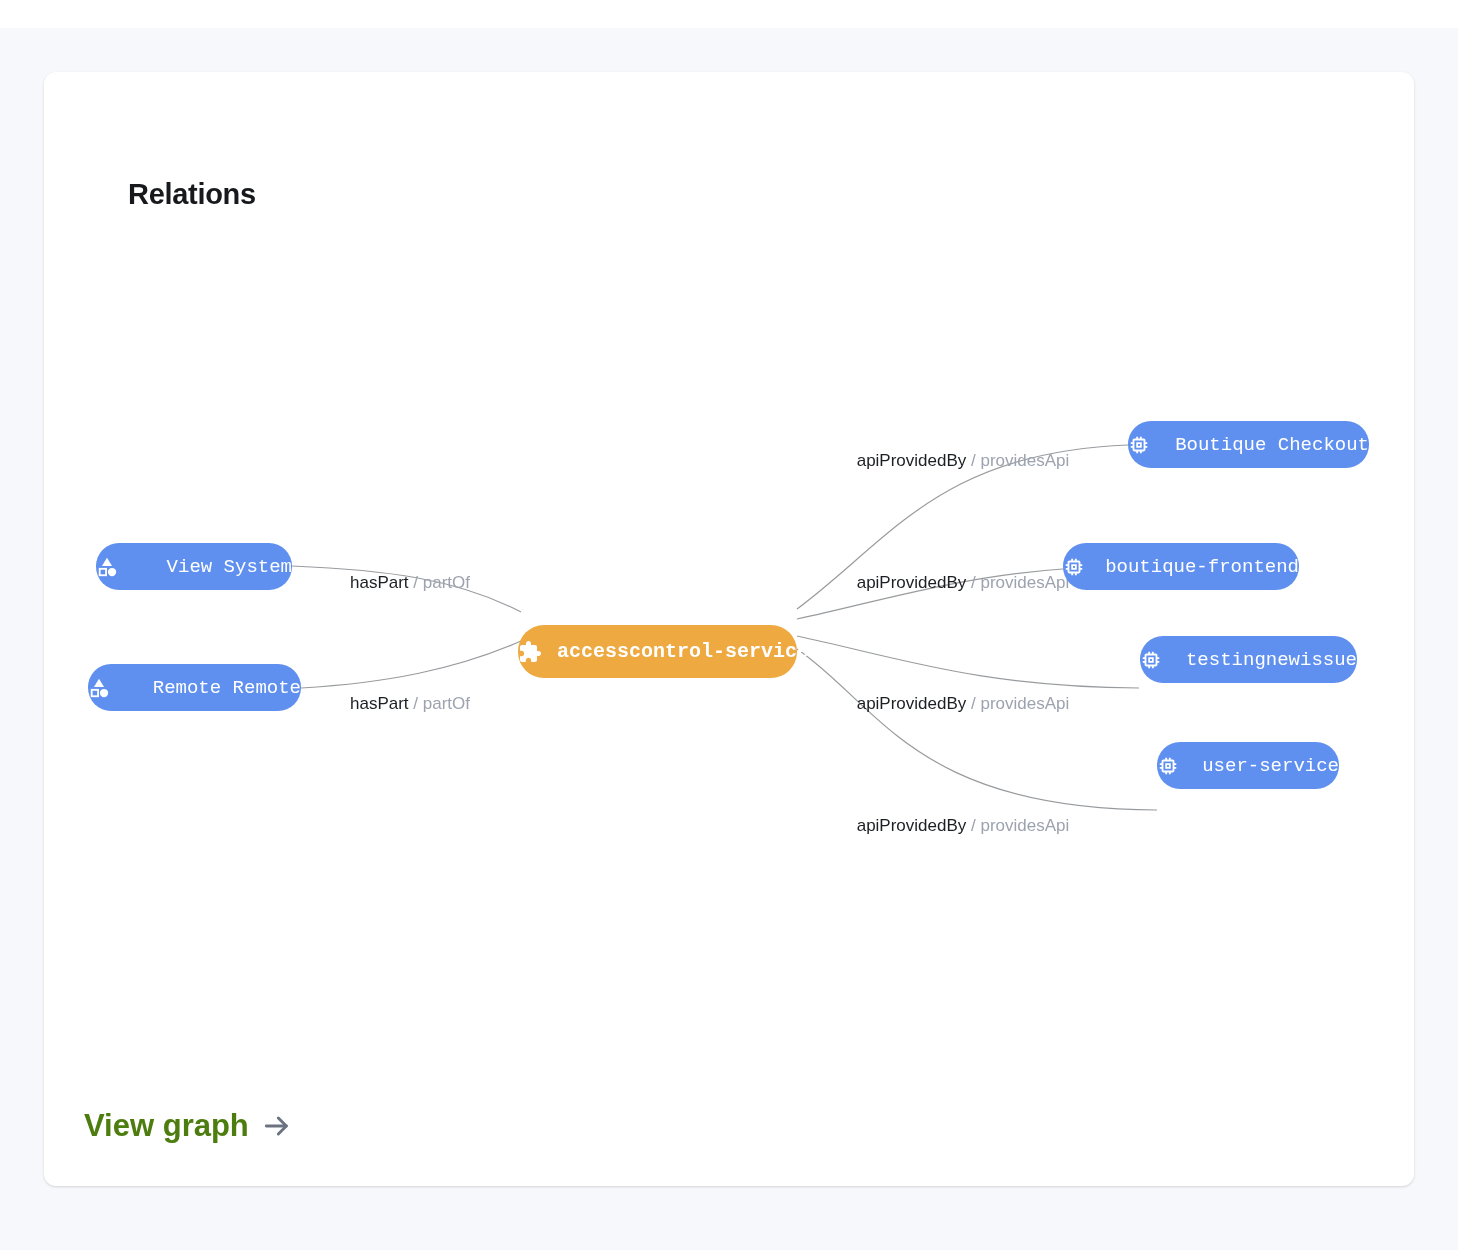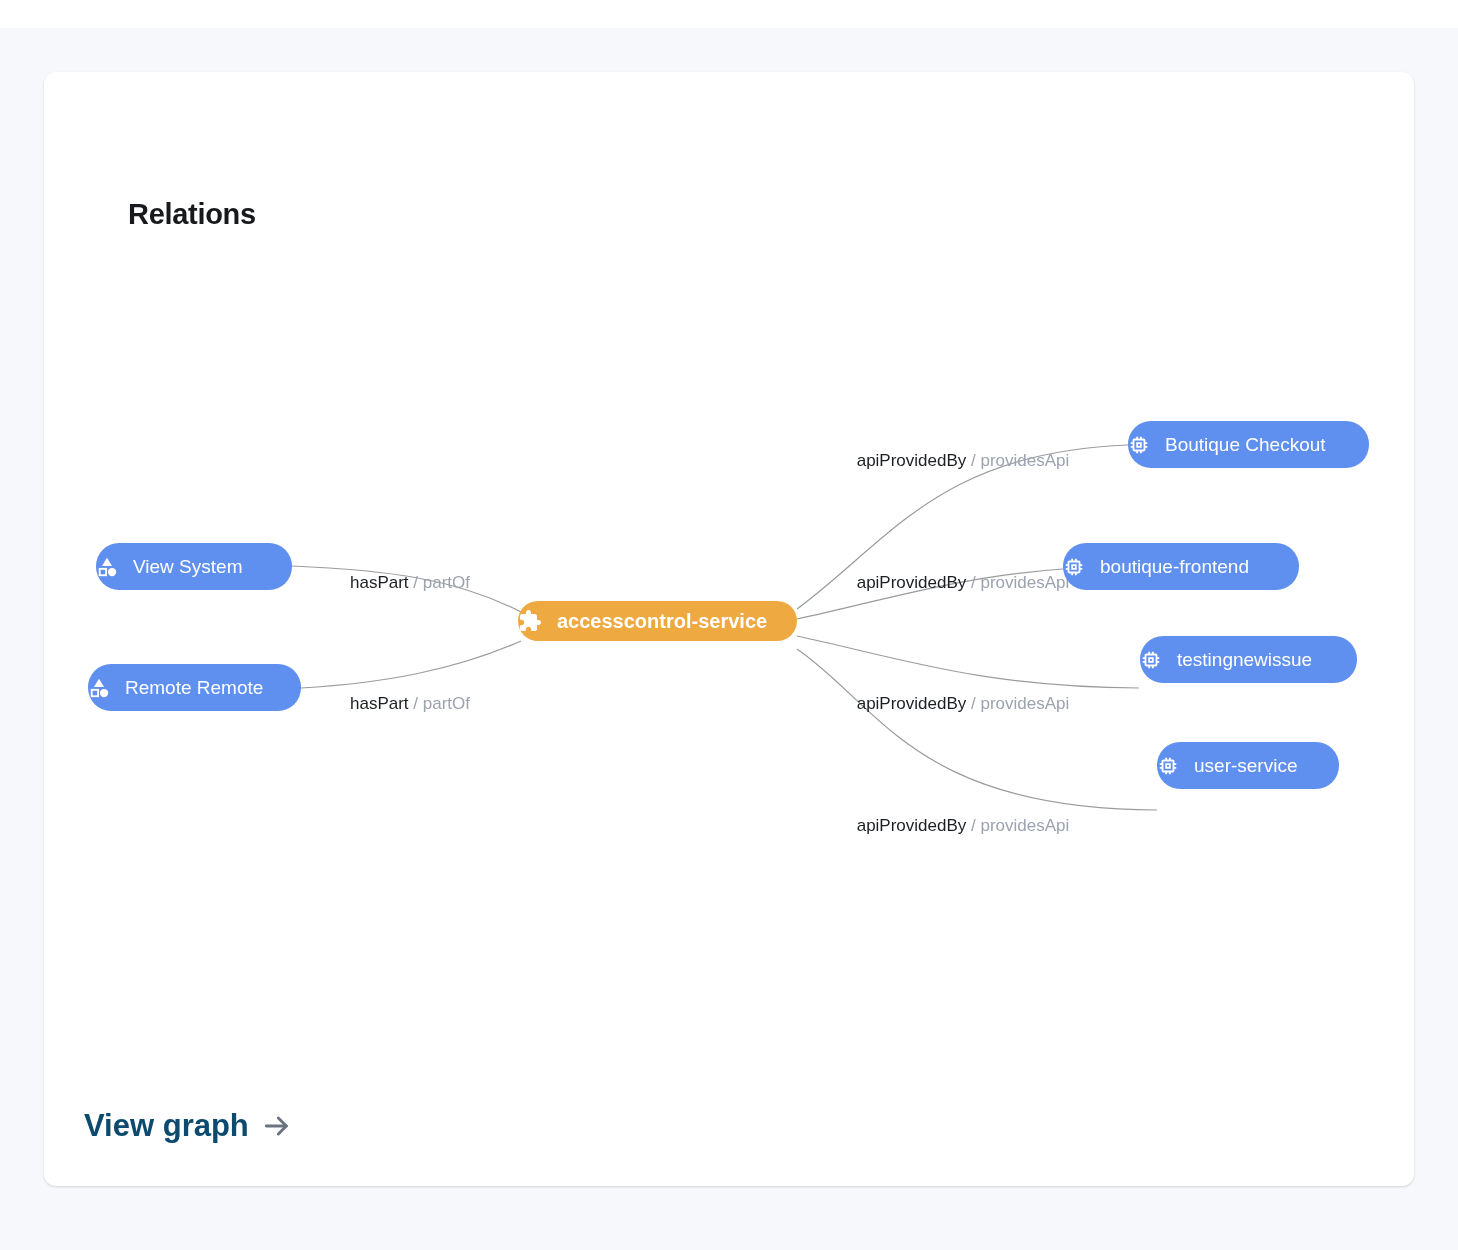--- a/index.html
+++ b/index.html
@@ -14,47 +14,47 @@
     position: absolute; top: 0; left: 0; width: 100%; height: 28px;
     background: #ffffff;
   }
   .card {
     position: absolute; left: 44px; top: 72px; width: 1370px; height: 1114px;
     background: #ffffff; border-radius: 12px;
     box-shadow: 0 1px 3px rgba(16,24,40,.10), 0 1px 2px rgba(16,24,40,.06);
   }
   .card-title {
     position: absolute; left: 84px; top: 106px;
-    font-size: 29px; font-weight: 700; color: #17191c; letter-spacing: -0.3px; margin-top: 20px;
+    font-size: 29px; font-weight: 700; color: #17191c; letter-spacing: -0.3px;
   }
   svg.edges {
     position: absolute; left: 0; top: 0; width: 1458px; height: 1250px;
     pointer-events: none; z-index: 1;
   }
   .edge-label {
     position: absolute; z-index: 2; transform: translate(-50%, -50%);
     font-size: 17px; white-space: nowrap; color: #1c1f23;
   }
   .edge-label .ls { color: #9ca3af; }
   .node {
     position: absolute; z-index: 3;
-    display: flex; align-items: center; justify-content: flex-start; gap: 15px;
+    display: flex; align-items: center; justify-content: space-between; gap: 15px;
     height: 47px; border-radius: 23px;
     background: #6090ef; color: #ffffff; font-size: 19px;
-    cursor: pointer; white-space: nowrap;
+    cursor: pointer; white-space: nowrap; font-family: Liberation Mono, monospace;
   }
   .node .nicon { display: flex; align-items: center; }
   .node-center {
-    height: 40px; border-radius: 26px; background: #efa941;
-    font-size: 20px; font-weight: 700;
+    height: 53px; border-radius: 26px; background: #efa941;
+    font-size: 20px; font-weight: 700; margin-top: 24px;
   }
   .view-graph {
     position: absolute; left: 84px; top: 1108px; z-index: 3;
     display: flex; align-items: center; gap: 12px;
-    font-size: 31px; font-weight: 700; color: #0c4a6e; cursor: pointer;
+    font-size: 31px; font-weight: 700; color: #4d7c0f; cursor: pointer;
   }
 </style>
 </head>
 <body>
 
 <div class="top-strip"></div>
 
 <div class="card">
   <div class="card-title">Relations</div>
 </div>

